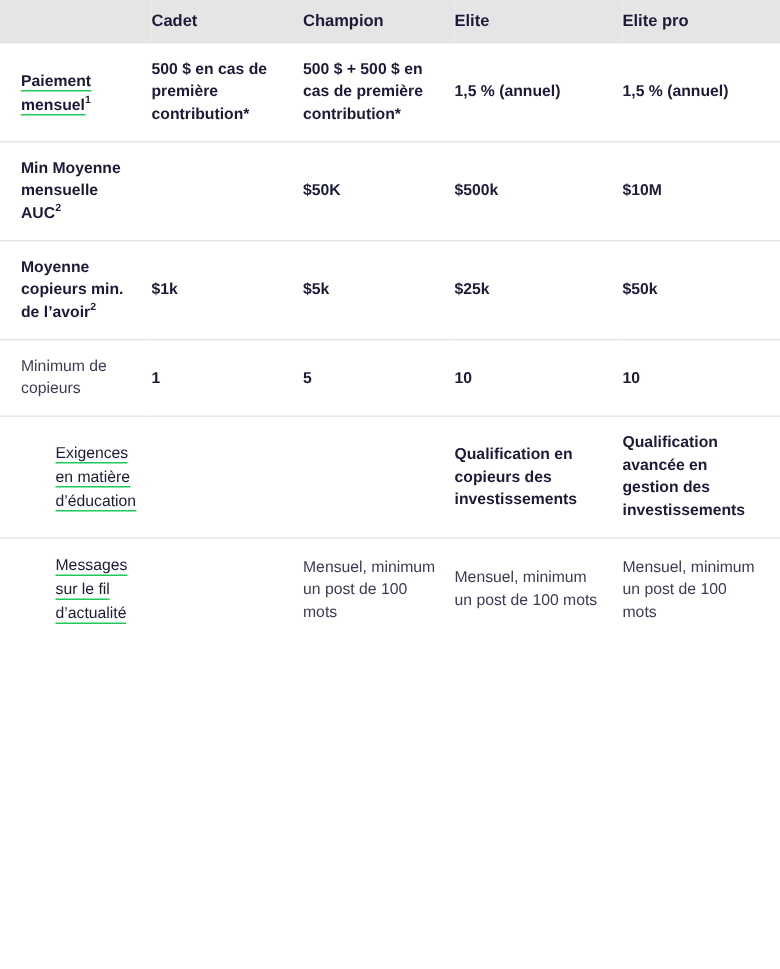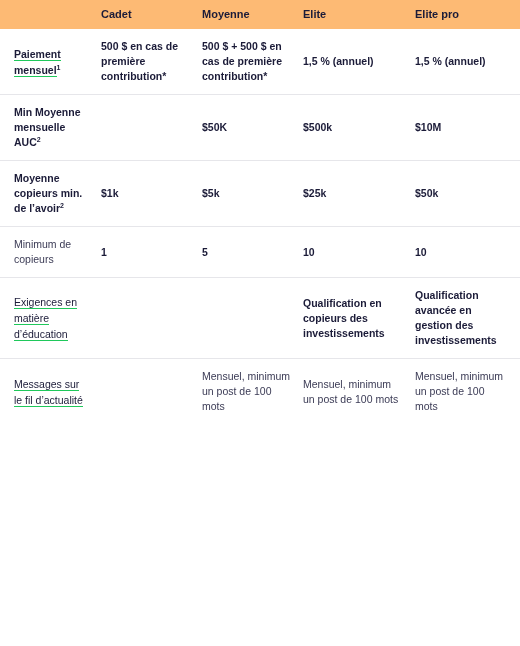--- a/index.html
+++ b/index.html
@@ -21,21 +21,21 @@
     table-layout: fixed;
   }
 
   .comparison-table col.col-label { width: 101px; }
   .comparison-table col.col-plan1 { width: 101px; }
   .comparison-table col.col-plan2 { width: 101px; }
   .comparison-table col.col-plan3 { width: 112px; }
   .comparison-table col.col-plan4 { width: 105px; }
 
   thead tr {
-    background: #fdba74;
+    background: #e5e5e5;
   }
 
   thead th {
     text-align: left;
     vertical-align: middle;
     font-size: 11px;
     font-weight: bold;
     color: #1b1b38;
     padding: 0;
     height: 29px;
@@ -84,20 +84,21 @@
     font-weight: bold;
     border-bottom: 1.5px solid #1fc85b;
     box-decoration-break: clone;
     -webkit-box-decoration-break: clone;
     cursor: pointer;
     display: inline;
     line-height: 16px;
   }
   .tlink.regular {
     font-weight: normal;
+    margin-left: 23px;
   }
   sup {
     font-size: 7px;
     vertical-align: super;
     line-height: 0;
   }
   .empty-cell { }
 </style>
 </head>
 <body>
@@ -107,21 +108,21 @@
     <col class="col-label">
     <col class="col-plan1">
     <col class="col-plan2">
     <col class="col-plan3">
     <col class="col-plan4">
   </colgroup>
   <thead>
     <tr>
       <th class="th-label"></th>
       <th class="th-plan">Cadet</th>
-      <th class="th-plan">Moyenne</th>
+      <th class="th-plan">Champion</th>
       <th class="th-plan">Elite</th>
       <th class="th-plan">Elite pro</th>
     </tr>
   </thead>
   <tbody id="table-body">
       <tr class="weight-bold">
         <td class="cell-label"><span class="tlink">Paiement mensuel</span><sup>1</sup></td>
         <td class="cell-value">500 $ en cas de première contribution*</td>
         <td class="cell-value">500 $ + 500 $ en cas de première contribution*</td>
         <td class="cell-value">1,5 % (annuel)</td>

